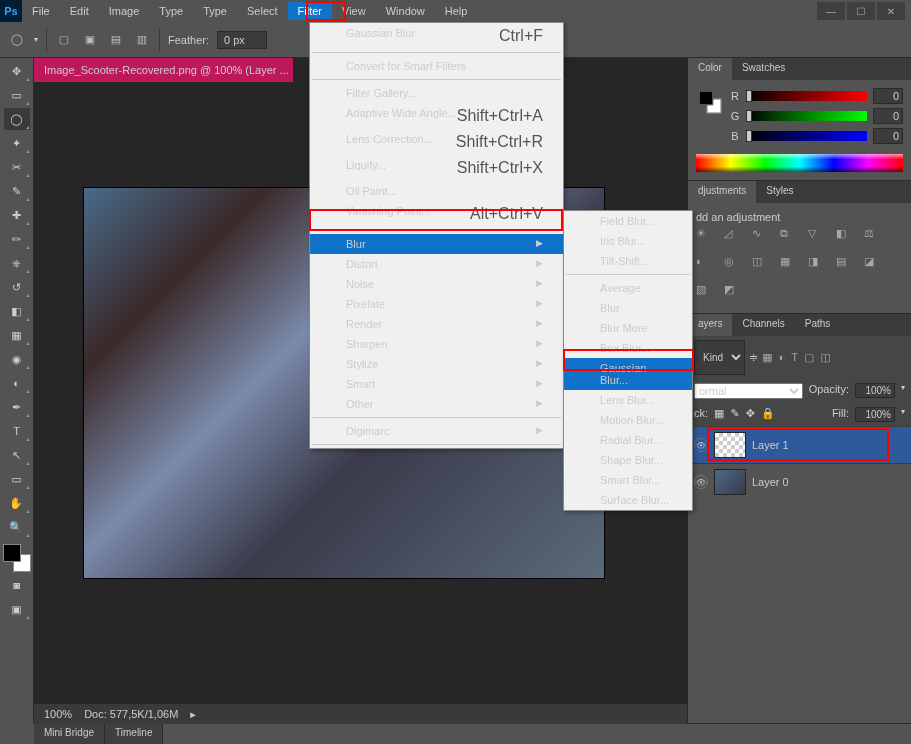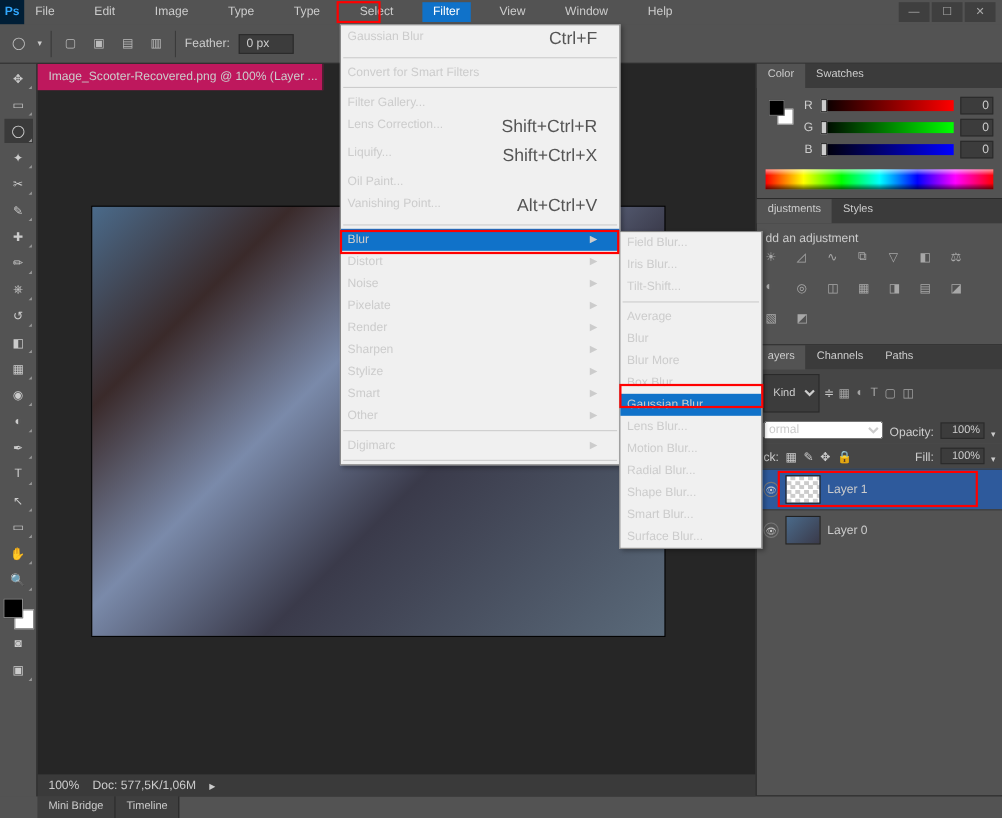--- a/index.html
+++ b/index.html
@@ -1,19 +1,19 @@
 <!DOCTYPE html>
 <html><head>
 <meta charset="utf-8">
 <style>
 *{box-sizing:border-box;margin:0;padding:0;font-family:"Segoe UI",Tahoma,sans-serif;font-size:11px;color:#ccc;user-select:none}
 body{background:#535353;width:911px;height:744px;overflow:hidden;position:relative}
 .titlebar{height:22px;background:#535353;display:flex;align-items:center}
 .ps-logo{width:22px;height:22px;background:#001e36;color:#31a8ff;display:flex;align-items:center;justify-content:center;font-weight:bold;font-size:11px}
-.menubar{display:flex;gap:16px}
+.menubar{display:flex;gap:0}
 .menubar .item{padding:3px 10px;cursor:default}
 .menubar .item.active{background:#1072c9;color:#fff}
 .win-controls{margin-left:auto;display:flex;gap:2px;padding-right:6px}
 .win-btn{width:28px;height:18px;background:#3f3f3f;display:flex;align-items:center;justify-content:center;color:#aaa;font-size:10px}
 .optbar{height:36px;background:#535353;border-bottom:1px solid #2a2a2a;display:flex;align-items:center;padding:0 8px;gap:8px}
 .optbar .icon{width:18px;height:18px;display:flex;align-items:center;justify-content:center;color:#bbb}
 .optbar .sep{width:1px;height:24px;background:#3a3a3a}
 .feather-input{background:#3c3c3c;border:1px solid #2a2a2a;padding:2px 6px;color:#ccc;width:50px}
 .main{display:flex;height:calc(100% - 22px - 36px - 20px)}
 .toolbox{width:34px;background:#535353;border-right:1px solid #2a2a2a;display:flex;flex-direction:column;align-items:center;padding-top:2px;gap:2px}
@@ -41,32 +41,32 @@
 .color-sliders .track.b{background:linear-gradient(to right,#000,#00f)}
 .color-sliders .track .thumb{position:absolute;left:0;top:-1px;width:6px;height:12px;background:#ccc;border:1px solid #333}
 .color-sliders .val{width:30px;background:#3c3c3c;border:1px solid #2a2a2a;padding:1px 3px;text-align:right}
 .spectrum{height:18px;background:linear-gradient(to right,red,yellow,lime,cyan,blue,magenta,red);margin-top:6px;position:relative}
 .spectrum::before{content:"";position:absolute;inset:0;background:linear-gradient(to bottom,rgba(255,255,255,.6),transparent 30%,transparent 70%,rgba(0,0,0,.6))}
 .adjust-icons{display:flex;flex-wrap:wrap;gap:10px;padding:4px 0}
 .adj-ic{width:18px;height:18px;opacity:.7}
 .layers-body{padding:0}
 .layers-header{display:flex;align-items:center;gap:4px;padding:4px 6px;background:#464646}
 .layers-header select{background:#3c3c3c;border:1px solid #2a2a2a;color:#ccc;padding:10px 4px;font-size:10px}
-.layers-subheader{display:flex;align-items:flex-end;gap:6px;padding:4px 6px;font-size:10px;background:#464646}
+.layers-subheader{display:flex;align-items:flex-start;gap:6px;padding:4px 6px;font-size:10px;background:#464646}
 .layers-subheader input{width:40px;background:#3c3c3c;border:1px solid #2a2a2a;color:#ccc;font-size:10px;padding:1px 3px;text-align:right}
 .layer-row{display:flex;align-items:center;gap:6px;padding:5px 6px;border-top:1px solid #3a3a3a}
 .layer-row.sel{background:#2e5a9c}
 .eye{width:14px;height:14px;border:1px solid #777;border-radius:50%;display:flex;align-items:center;justify-content:center;font-size:8px}
 .thumb{width:32px;height:26px;background:repeating-conic-gradient(#ccc 0 25%,#fff 0 50%) 0 0/8px 8px;border:1px solid #222}
 .thumb.img{background:linear-gradient(135deg,#4a6a8a,#3a3a4a);}
 .dock-tabs{position:absolute;bottom:0;left:34px;height:20px;display:flex;background:#3f3f3f}
 .dock-tab{padding:3px 10px;font-size:10px;border-right:1px solid #2a2a2a}
 
 .menu{position:absolute;background:#f0f0f0;border:1px solid #888;box-shadow:2px 2px 4px rgba(0,0,0,.3);min-width:250px;z-index:100}
-.menu .mi{display:flex;justify-content:space-between;padding:4px 20px 4px 6px;color:#000;font-size:11px;cursor:default;position:relative}
+.menu .mi{display:flex;justify-content:space-between;padding:4px 20px 4px 36px;color:#000;font-size:11px;cursor:default;position:relative}
 .menu .mi.hl{background:#1072c9;color:#fff}
 .menu .mi .arrow{font-size:9px}
 .menu .msep{height:1px;background:#ccc;margin:3px 2px}
 .menu .shortcut{color:#555;font-size:16px}
 
 .redbox{position:absolute;border:2px solid red;pointer-events:none;z-index:200}
 .mini-icons{display:flex;gap:6px}
 .mini-icons span{font-size:11px;opacity:.7}
 </style>
 </head>
@@ -278,20 +278,24 @@
     </div>
   <div class="msep"></div>
   <div class="mi">
       <span>Convert for Smart Filters</span>
     </div>
   <div class="msep"></div>
   <div class="mi">
       <span>Filter Gallery...</span>
     </div>
   <div class="mi">
+      <span>Adaptive Wide Angle...</span>
+      <span class="shortcut">Shift+Ctrl+A</span>
+    </div>
+  <div class="mi">
       <span>Lens Correction...</span>
       <span class="shortcut">Shift+Ctrl+R</span>
     </div>
   <div class="mi">
       <span>Liquify...</span>
       <span class="shortcut">Shift+Ctrl+X</span>
     </div>
   <div class="mi">
       <span>Oil Paint...</span>
     </div>

